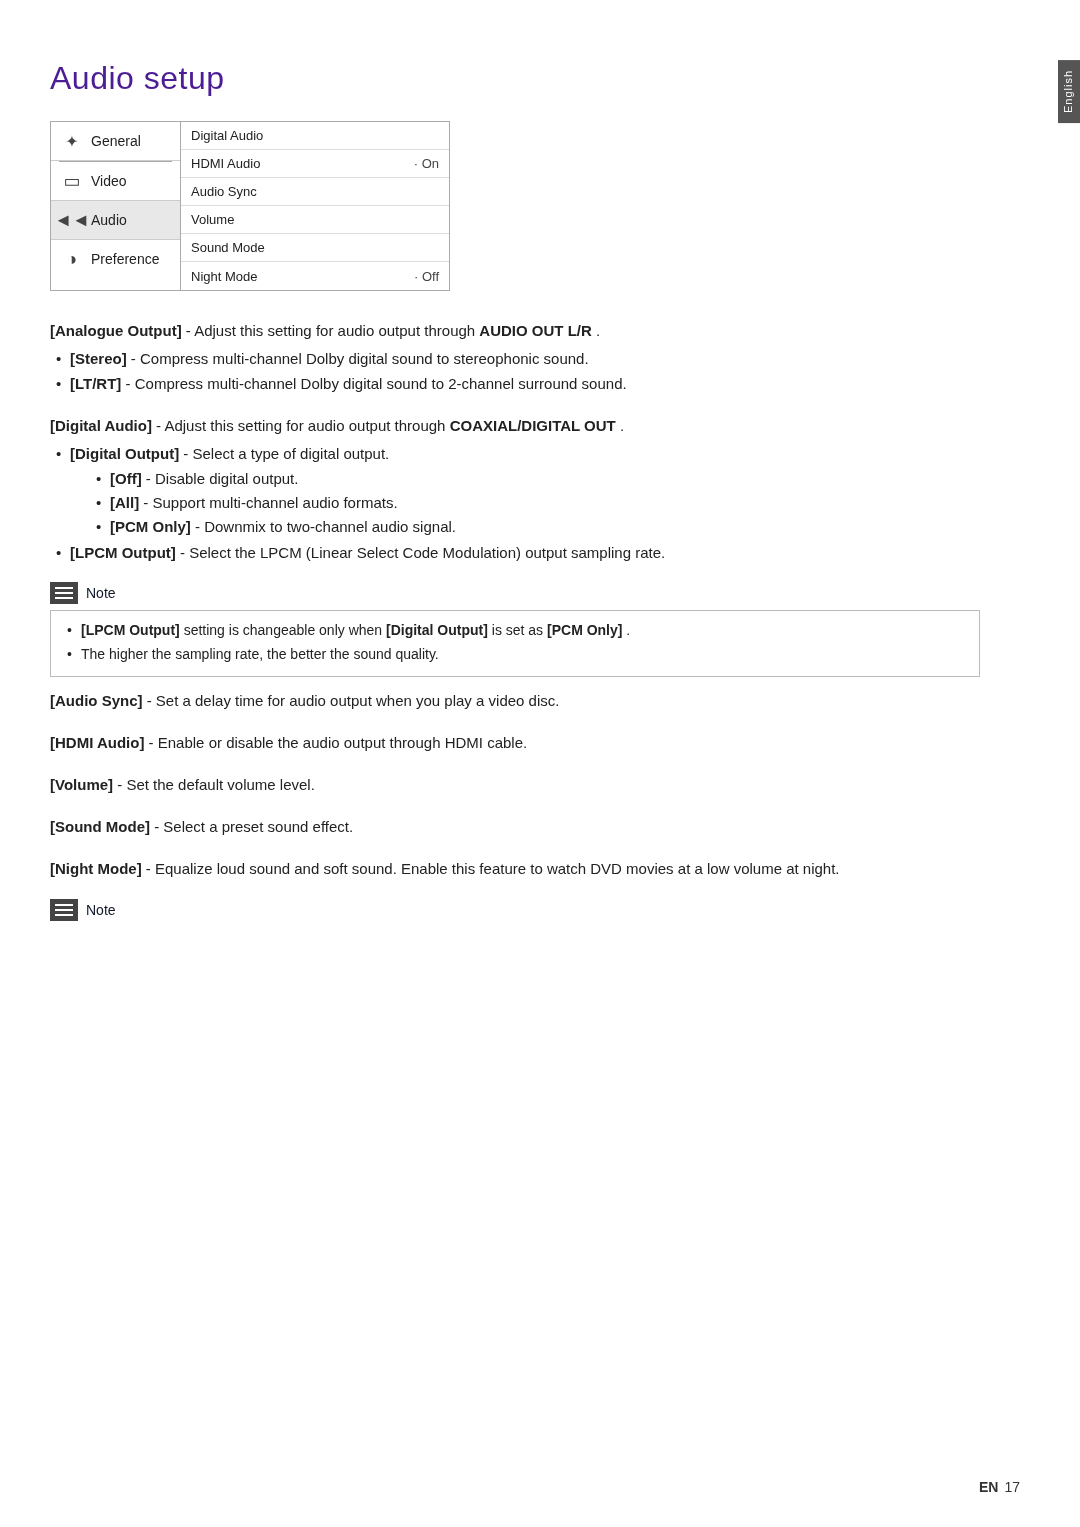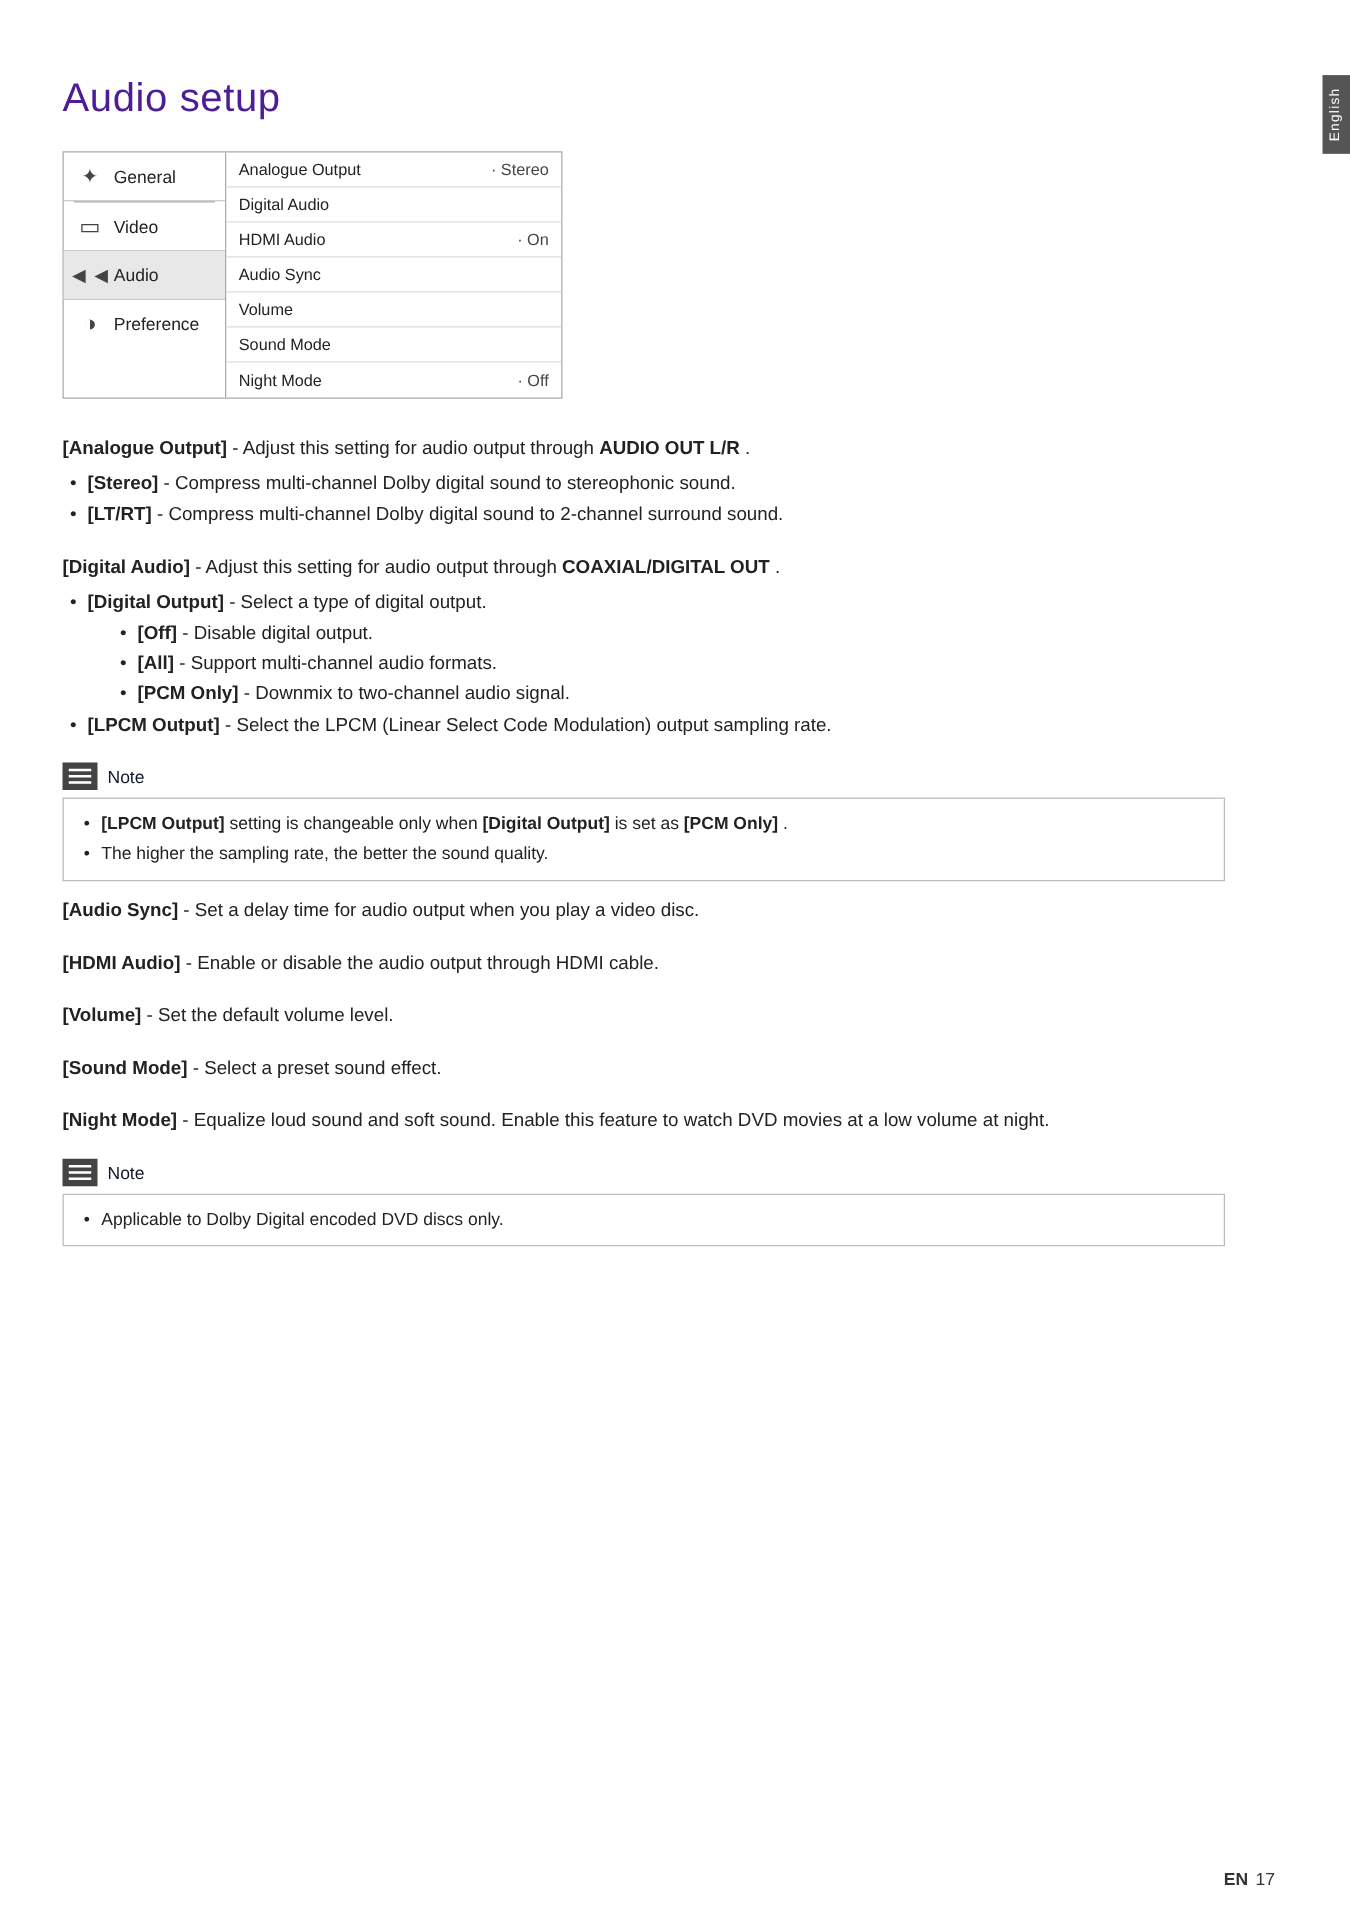--- a/index.html
+++ b/index.html
@@ -206,21 +206,21 @@
 
     .note-box li::before {
       content: "•";
       position: absolute;
       left: 2px;
     }
 
     
     .page-footer {
       position: absolute;
-      bottom: 16px;
+      bottom: 32px;
       right: 60px;
       font-size: 14px;
       color: #333;
       display: flex;
       align-items: center;
       gap: 6px;
     }
 
     .footer-en {
       font-weight: bold;
@@ -262,24 +262,20 @@
         <span class="cat-icon" style="font-size:18px;">◄◄</span>
         <span>Audio</span>
       </div>
       <div class="menu-category">
         <span class="cat-icon" style="font-size:18px;">◑</span>
         <span>Preference</span>
       </div>
     </div>
 
     <div class="menu-options">
-      <div class="menu-option-row">
-        <span class="option-name">Analogue Output</span>
-        <span class="option-value">· Stereo</span>
-      </div>
       <div class="menu-option-row">
         <span class="option-name">Digital Audio</span>
         <span class="option-value"></span>
       </div>
       <div class="menu-option-row">
         <span class="option-name">HDMI Audio</span>
         <span class="option-value">· On</span>
       </div>
       <div class="menu-option-row">
         <span class="option-name">Audio Sync</span>
@@ -415,27 +411,20 @@
 
   <div class="note-container">
     <div class="note-header">
       <div class="note-icon">
         <span></span>
         <span></span>
         <span></span>
       </div>
       <span class="note-label">Note</span>
     </div>
-    <div class="note-box">
-      <ul>
-        <li>
-          <span>Applicable to Dolby Digital encoded DVD discs only.</span>
-        </li>
-      </ul>
-    </div>
   </div>
 
 </div>
 
 <div class="page-footer">
   <span class="footer-en">EN</span>
   <span class="footer-page">17</span>
 </div>
 
 </body></html>

